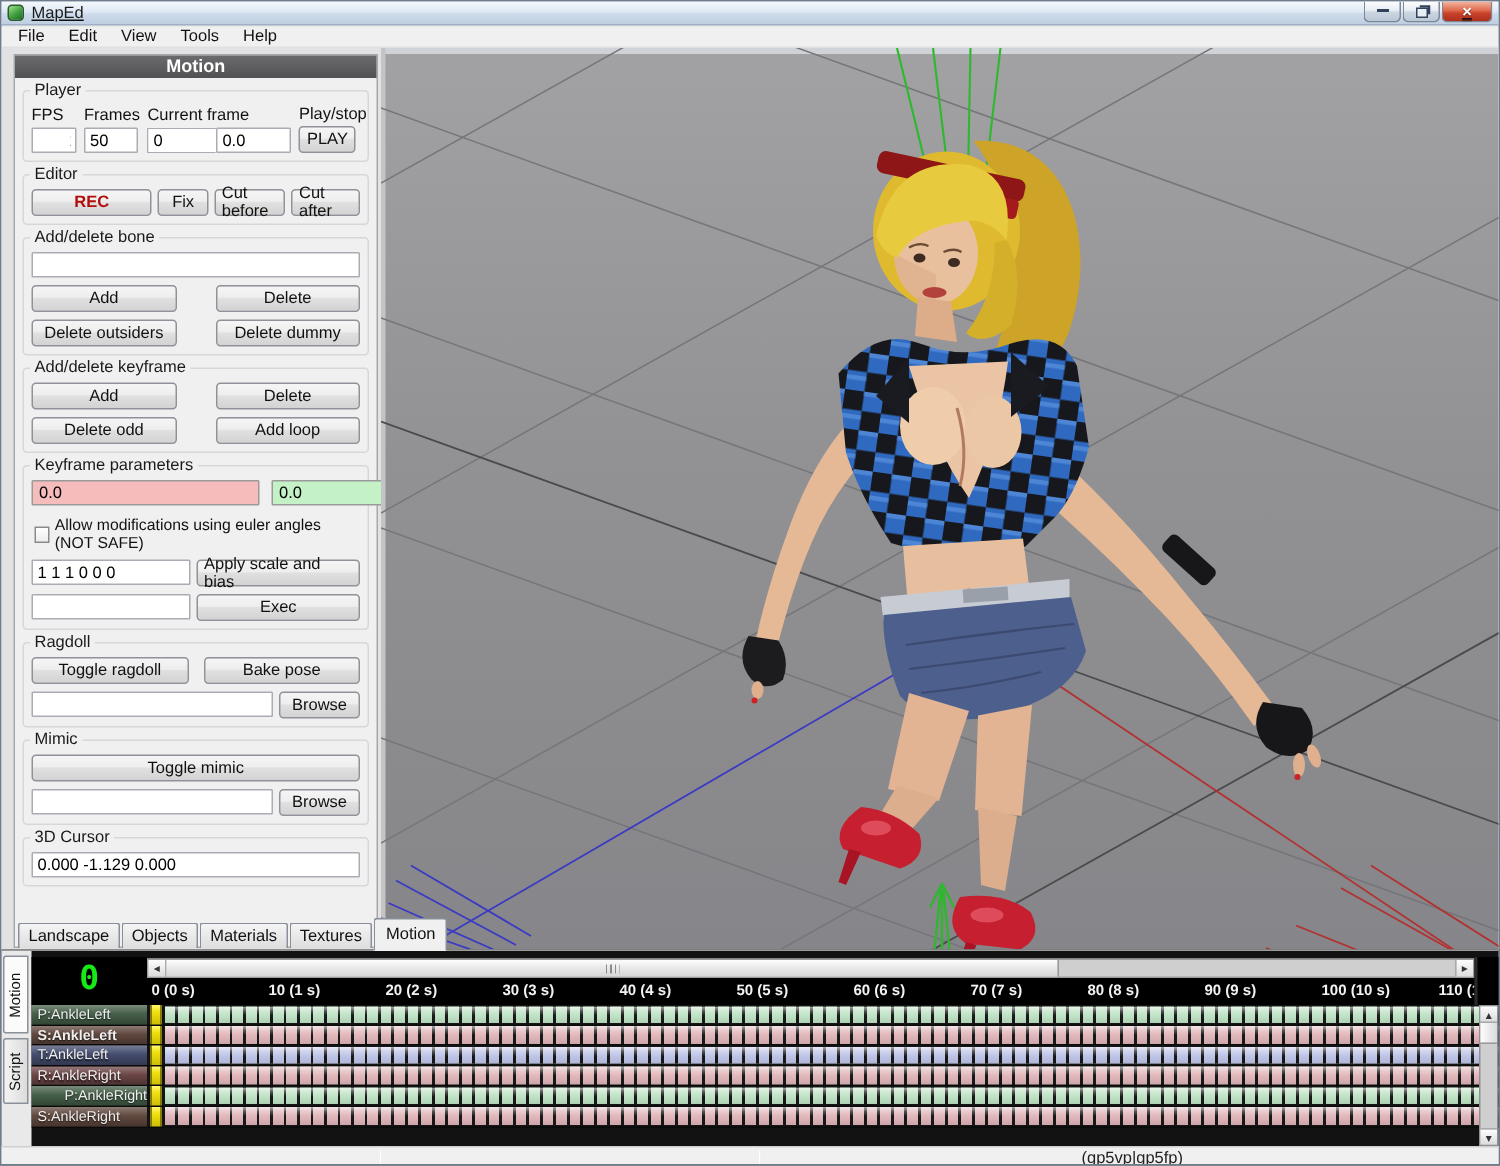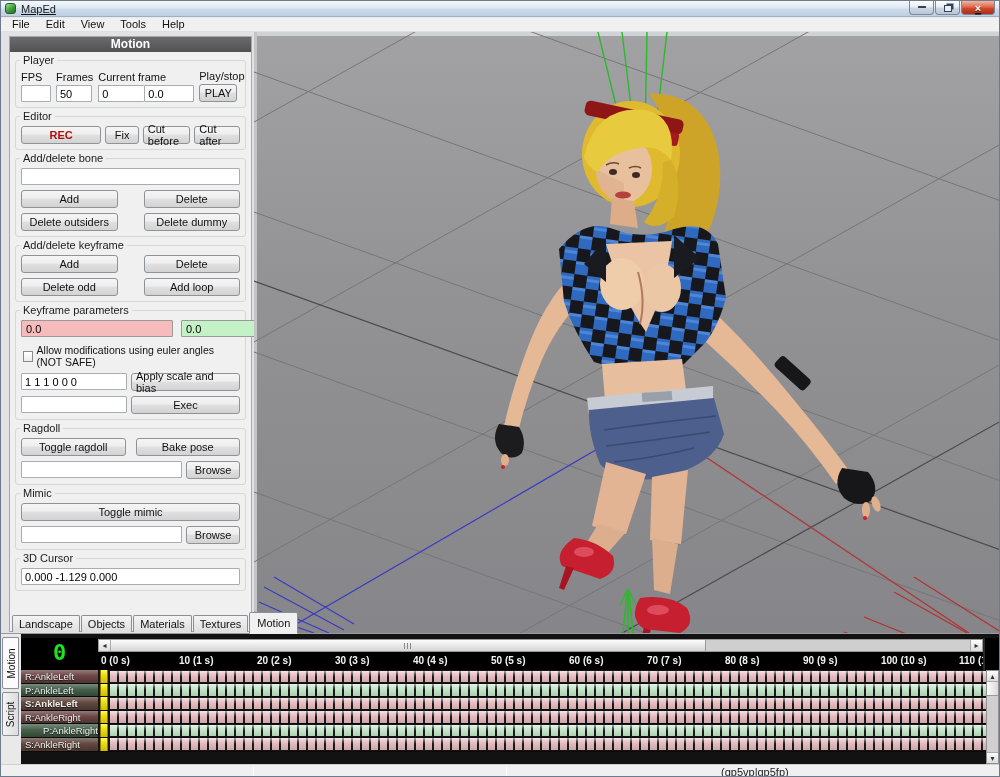--- a/index.html
+++ b/index.html
@@ -426,38 +426,38 @@
         <span class="tick" style="left: 471px;">60 (6 s)</span>
         <span class="tick" style="left: 549px;">70 (7 s)</span>
         <span class="tick" style="left: 627px;">80 (8 s)</span>
         <span class="tick" style="left: 705px;">90 (9 s)</span>
         <span class="tick" style="left: 783px;">100 (10 s)</span>
         <span class="tick" style="left: 861px;">110 (11 s)</span>
       </div>
     <div class="tl-corner"></div>
     <div class="tl-tracks">
         <div class="trow">
-          <div class="tl-label" style="background: linear-gradient(rgba(255, 255, 255, 0.28), rgba(255, 255, 255, 0) 45%, rgba(0, 0, 0, 0.28)), rgb(109, 71, 71);">R:AnkleLeft</div>
+          <div class="tl-label" style="background: linear-gradient(rgba(255, 255, 255, 0.28), rgba(255, 255, 255, 0) 45%, rgba(0, 0, 0, 0.28)), rgb(70, 96, 74);">P:AnkleLeft</div>
+          <div class="tl-cellwrap">
+            <div class="tl-marker" style="background: linear-gradient(rgb(255, 249, 115), rgb(240, 224, 17) 35%, rgb(205, 189, 6));"></div>
+            <div class="tl-cells" style="background: linear-gradient(rgba(255, 255, 255, 0.65) 0px, rgba(255, 255, 255, 0.25) 3px, rgba(255, 255, 255, 0) 6px, rgba(0, 0, 0, 0.1) 12px), repeating-linear-gradient(90deg, rgb(191, 227, 197) 0px, rgb(191, 227, 197) 7px, rgb(25, 25, 25) 7px, rgb(25, 25, 25) 9px);"></div>
+          </div>
+        </div>
+        <div class="trow">
+          <div class="tl-label" style="background: linear-gradient(rgba(255, 255, 255, 0.28), rgba(255, 255, 255, 0) 45%, rgba(0, 0, 0, 0.28)), rgb(97, 73, 63); font-weight: bold;">S:AnkleLeft</div>
           <div class="tl-cellwrap">
             <div class="tl-marker" style="background: linear-gradient(rgb(255, 249, 115), rgb(240, 224, 17) 35%, rgb(205, 189, 6));"></div>
             <div class="tl-cells" style="background: linear-gradient(rgba(255, 255, 255, 0.65) 0px, rgba(255, 255, 255, 0.25) 3px, rgba(255, 255, 255, 0) 6px, rgba(0, 0, 0, 0.1) 12px), repeating-linear-gradient(90deg, rgb(227, 184, 188) 0px, rgb(227, 184, 188) 7px, rgb(25, 25, 25) 7px, rgb(25, 25, 25) 9px);"></div>
           </div>
         </div>
         <div class="trow">
-          <div class="tl-label" style="background: linear-gradient(rgba(255, 255, 255, 0.28), rgba(255, 255, 255, 0) 45%, rgba(0, 0, 0, 0.28)), rgb(70, 96, 74);">P:AnkleLeft</div>
-          <div class="tl-cellwrap">
-            <div class="tl-marker" style="background: linear-gradient(rgb(255, 249, 115), rgb(240, 224, 17) 35%, rgb(205, 189, 6));"></div>
-            <div class="tl-cells" style="background: linear-gradient(rgba(255, 255, 255, 0.65) 0px, rgba(255, 255, 255, 0.25) 3px, rgba(255, 255, 255, 0) 6px, rgba(0, 0, 0, 0.1) 12px), repeating-linear-gradient(90deg, rgb(191, 227, 197) 0px, rgb(191, 227, 197) 7px, rgb(25, 25, 25) 7px, rgb(25, 25, 25) 9px);"></div>
-          </div>
-        </div>
-        <div class="trow">
-          <div class="tl-label" style="background: linear-gradient(rgba(255, 255, 255, 0.28), rgba(255, 255, 255, 0) 45%, rgba(0, 0, 0, 0.28)), rgb(97, 73, 63); font-weight: bold;">S:AnkleLeft</div>
-          <div class="tl-cellwrap">
-            <div class="tl-marker" style="background: linear-gradient(rgb(255, 249, 115), rgb(240, 224, 17) 35%, rgb(205, 189, 6));"></div>
-            <div class="tl-cells" style="background: linear-gradient(rgba(255, 255, 255, 0.65) 0px, rgba(255, 255, 255, 0.25) 3px, rgba(255, 255, 255, 0) 6px, rgba(0, 0, 0, 0.1) 12px), repeating-linear-gradient(90deg, rgb(227, 184, 188) 0px, rgb(227, 184, 188) 7px, rgb(25, 25, 25) 7px, rgb(25, 25, 25) 9px);"></div>
+          <div class="tl-label" style="background: linear-gradient(rgba(255, 255, 255, 0.28), rgba(255, 255, 255, 0) 45%, rgba(0, 0, 0, 0.28)), rgb(69, 77, 110);">T:AnkleLeft</div>
+          <div class="tl-cellwrap">
+            <div class="tl-marker" style="background: linear-gradient(rgb(255, 249, 115), rgb(240, 224, 17) 35%, rgb(205, 189, 6));"></div>
+            <div class="tl-cells" style="background: linear-gradient(rgba(255, 255, 255, 0.65) 0px, rgba(255, 255, 255, 0.25) 3px, rgba(255, 255, 255, 0) 6px, rgba(0, 0, 0, 0.1) 12px), repeating-linear-gradient(90deg, rgb(191, 197, 232) 0px, rgb(191, 197, 232) 7px, rgb(25, 25, 25) 7px, rgb(25, 25, 25) 9px);"></div>
           </div>
         </div>
         <div class="trow">
           <div class="tl-label" style="background: linear-gradient(rgba(255, 255, 255, 0.28), rgba(255, 255, 255, 0) 45%, rgba(0, 0, 0, 0.28)), rgb(109, 71, 71);">R:AnkleRight</div>
           <div class="tl-cellwrap">
             <div class="tl-marker" style="background: linear-gradient(rgb(255, 249, 115), rgb(240, 224, 17) 35%, rgb(205, 189, 6));"></div>
             <div class="tl-cells" style="background: linear-gradient(rgba(255, 255, 255, 0.65) 0px, rgba(255, 255, 255, 0.25) 3px, rgba(255, 255, 255, 0) 6px, rgba(0, 0, 0, 0.1) 12px), repeating-linear-gradient(90deg, rgb(227, 184, 188) 0px, rgb(227, 184, 188) 7px, rgb(25, 25, 25) 7px, rgb(25, 25, 25) 9px);"></div>
           </div>
         </div>
         <div class="trow">

